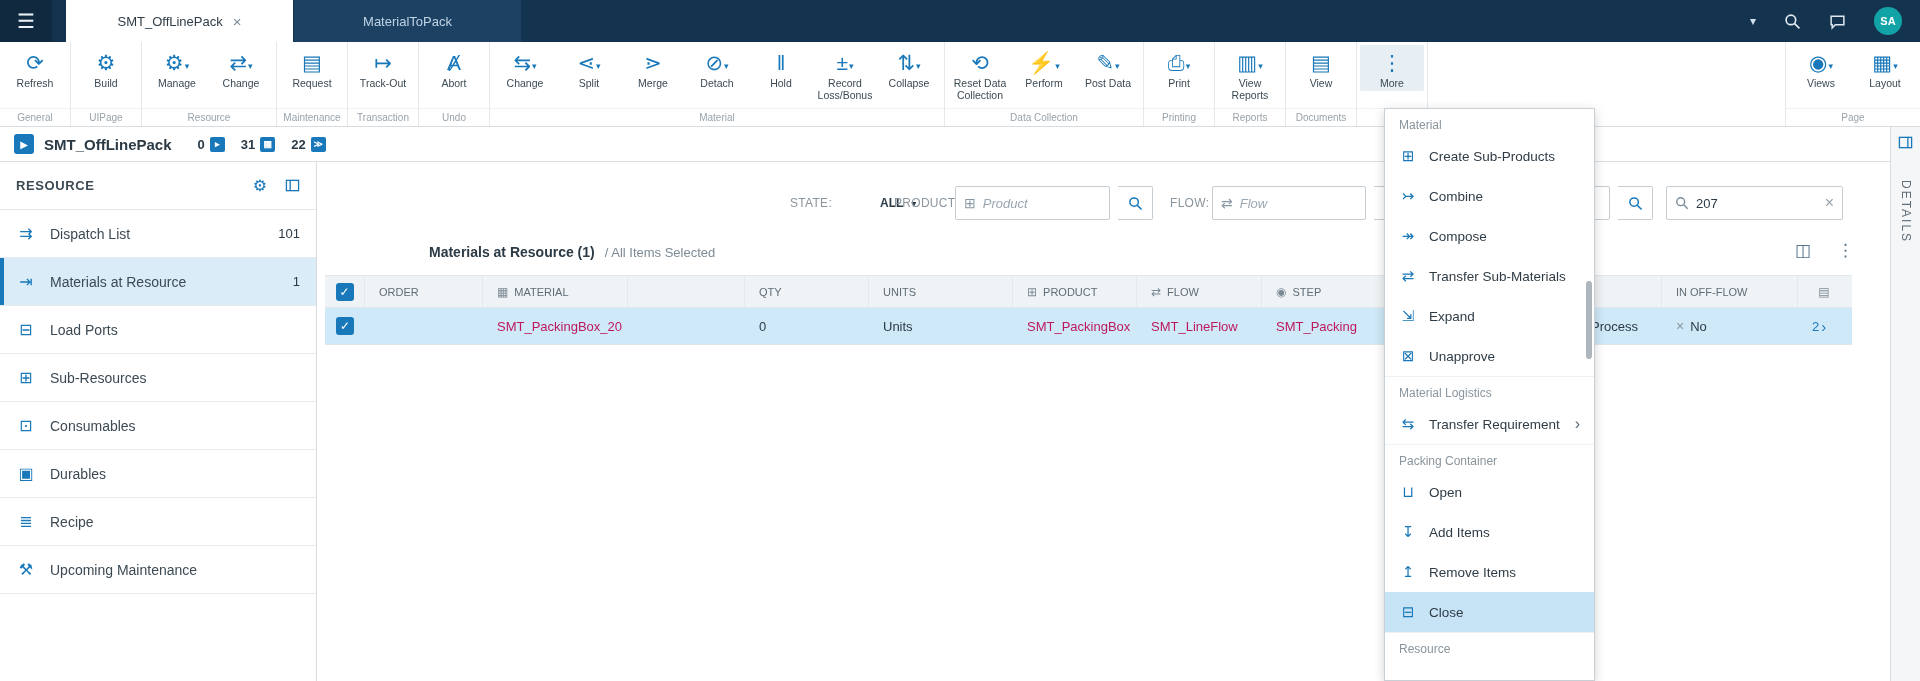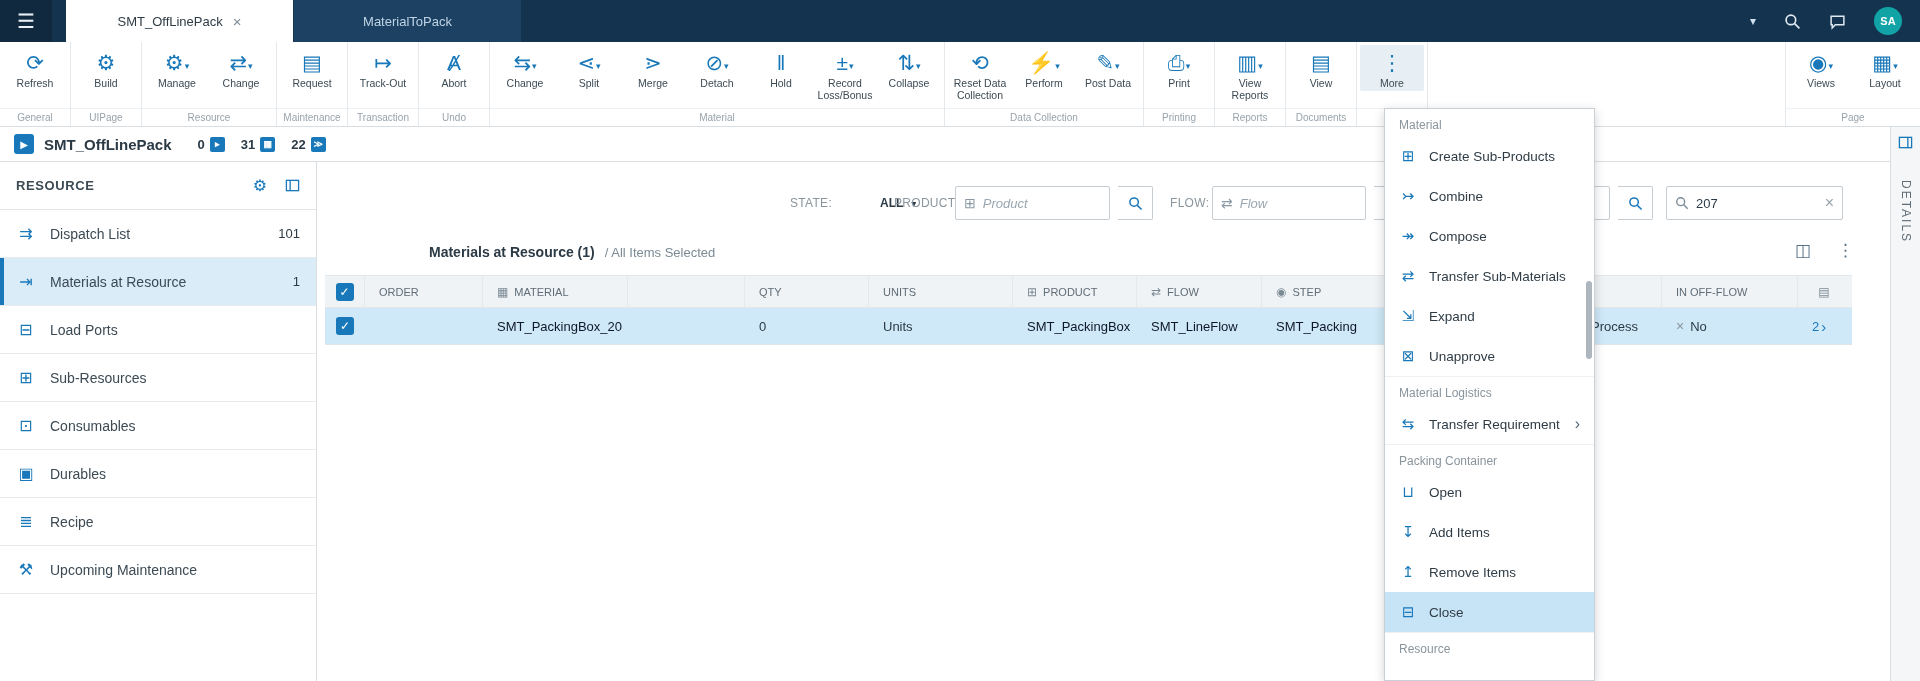--- a/index.html
+++ b/index.html
@@ -94,21 +94,21 @@
     grid-template-columns:40px 118px 145px 117px 124px 144px 124px 125px 143px 257px 136px 52px; }
   .table { position:absolute; top:113px; left:8px; width:1527px; }
   .thead { background:#f0f3f5; border:1px solid #e2e7ea; border-left:none; border-right:none; height:33px; }
   .th { display:flex; align-items:center; gap:6px; padding-left:14px; font-size:11px; color:#5f6d78;
     border-right:1px solid #e4e9ec; cursor:pointer; overflow:hidden; white-space:nowrap; }
   .th:last-child { border-right:none; }
   .th .hic { font-size:12px; color:#7a8a95; }
   .trow { height:37px; background:#cfe9f8; border-bottom:1px solid #dfe6ea; }
   .td { display:flex; align-items:center; padding-left:14px; font-size:13px; color:#2b3a45;
     overflow:hidden; white-space:nowrap; }
-  .td.link { color:#0f172a; cursor:pointer; }
+  .td.link { color:#be185d; cursor:pointer; }
   .td.center { justify-content:center; padding-left:0; }
   .td.state { justify-content:flex-end; padding-right:24px; }
   .cb { width:18px; height:18px; border-radius:3px; background:#1878b9; color:#fff; font-size:12px;
     display:flex; align-items:center; justify-content:center; cursor:pointer; }
   .offflow-x { color:#8a959d; font-size:14px; margin-right:6px; }
   .dcount { color:#1878b9; }
   .dchev { color:#1878b9; font-size:15px; margin-left:2px; }
 
   
   .menu { position:absolute; left:1384px; top:108px; width:211px; bottom:0; background:#fff;

